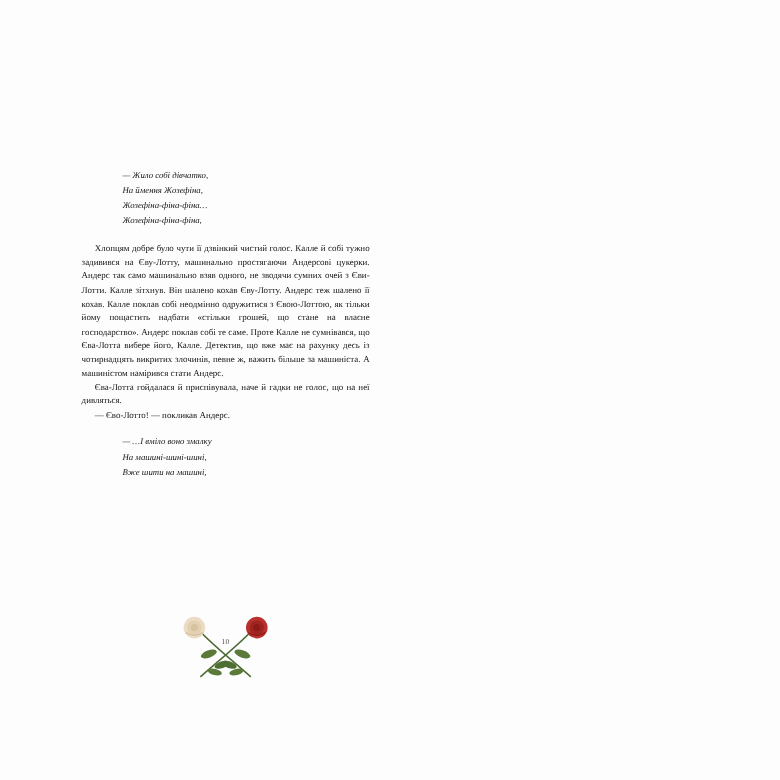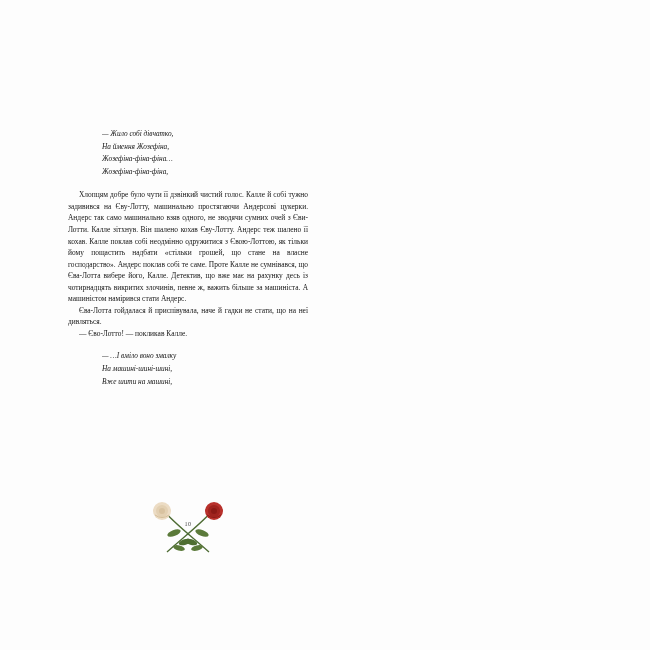--- a/index.html
+++ b/index.html
@@ -27,21 +27,21 @@
     position: absolute;
     left: 0;
     top: 0;
     width: 650px;
     height: 650px;
     background: #fdfdfd;
   }
 
   .page {
     position: absolute;
-    top: 0;
+    top: 12px;
     height: 528px;
     box-sizing: border-box;
   }
   .page-left  { left: 0;   width: 325px; }
   .page-right { left: 325px; width: 325px; }
 
   .textblock {
     position: absolute;
     top: 128px;
     width: 240px;
@@ -105,22 +105,22 @@
     <div class="textblock">
 
       <div class="verse top">
         <span class="vline">— Жило собі дівчатко,</span>
         <span class="vline">На ймення Жозефіна,</span>
         <span class="vline">Жозефіна-фіна-фіна…</span>
         <span class="vline">Жозефіна-фіна-фіна,</span>
       </div>
 
       <p>Хлопцям добре було чути її дзвінкий чистий голос. Калле й собі тужно задивився на Єву-Лотту, машинально простягаючи Андерсові цукерки. Андерс так само машинально взяв одного, не зводячи сумних очей з Єви-Лотти. Калле зітхнув. Він шалено кохав Єву-Лотту. Андерс теж шалено її кохав. Калле поклав собі неодмінно одружитися з Євою-Лоттою, як тільки йому пощастить надбати «стільки грошей, що стане на власне господарство». Андерс поклав собі те саме. Проте Калле не сумнівався, що Єва-Лотта вибере його, Калле. Детектив, що вже має на рахунку десь із чотирнадцять викритих злочинів, певне ж, важить більше за машиніста. А машиністом намірився стати Андерс.</p>
-      <p>Єва-Лотта гойдалася й приспівувала, наче й гадки не стати, що на неї дивляться.</p>
-      <p>— Єво-Лотто! — покликав Калле.</p>
+      <p>Єва-Лотта гойдалася й приспівувала, наче й гадки не голос, що на неї дивляться.</p>
+      <p>— Єво-Лотто! — покликав Андерс.</p>
 
       <div class="verse mid">
         <span class="vline">— …І вміло воно змалку</span>
         <span class="vline">На машині-шині-шині,</span>
         <span class="vline">Вже шити на машині,</span>
       </div>
 
     </div>
 
     <div class="folio">

